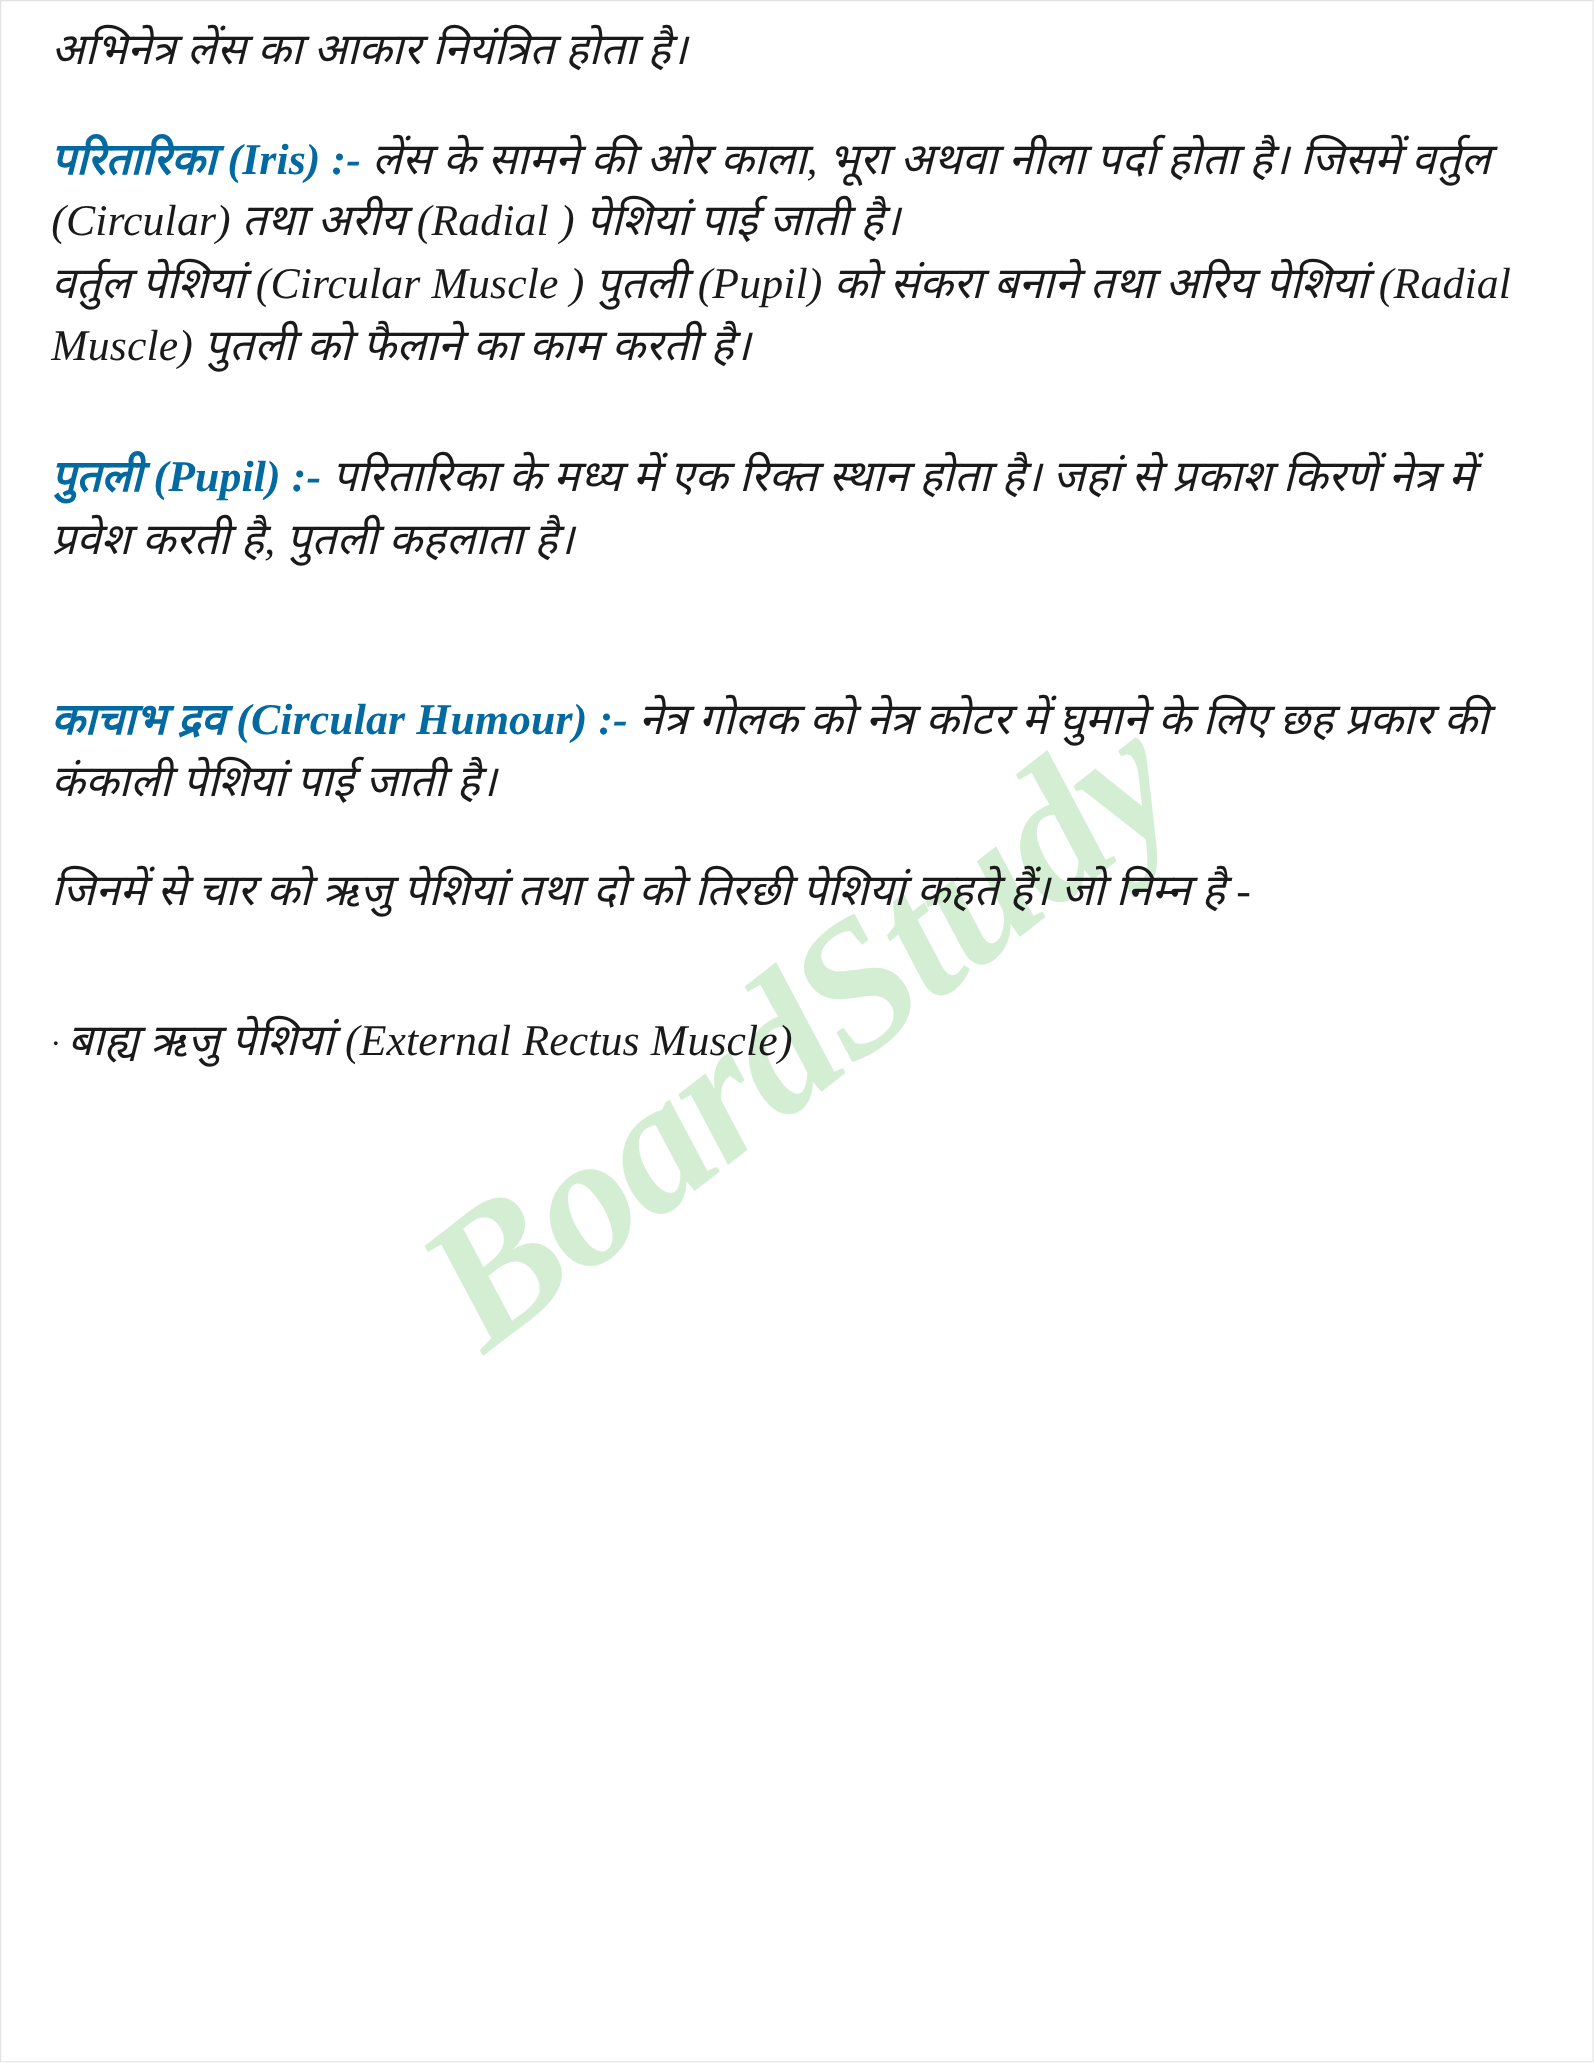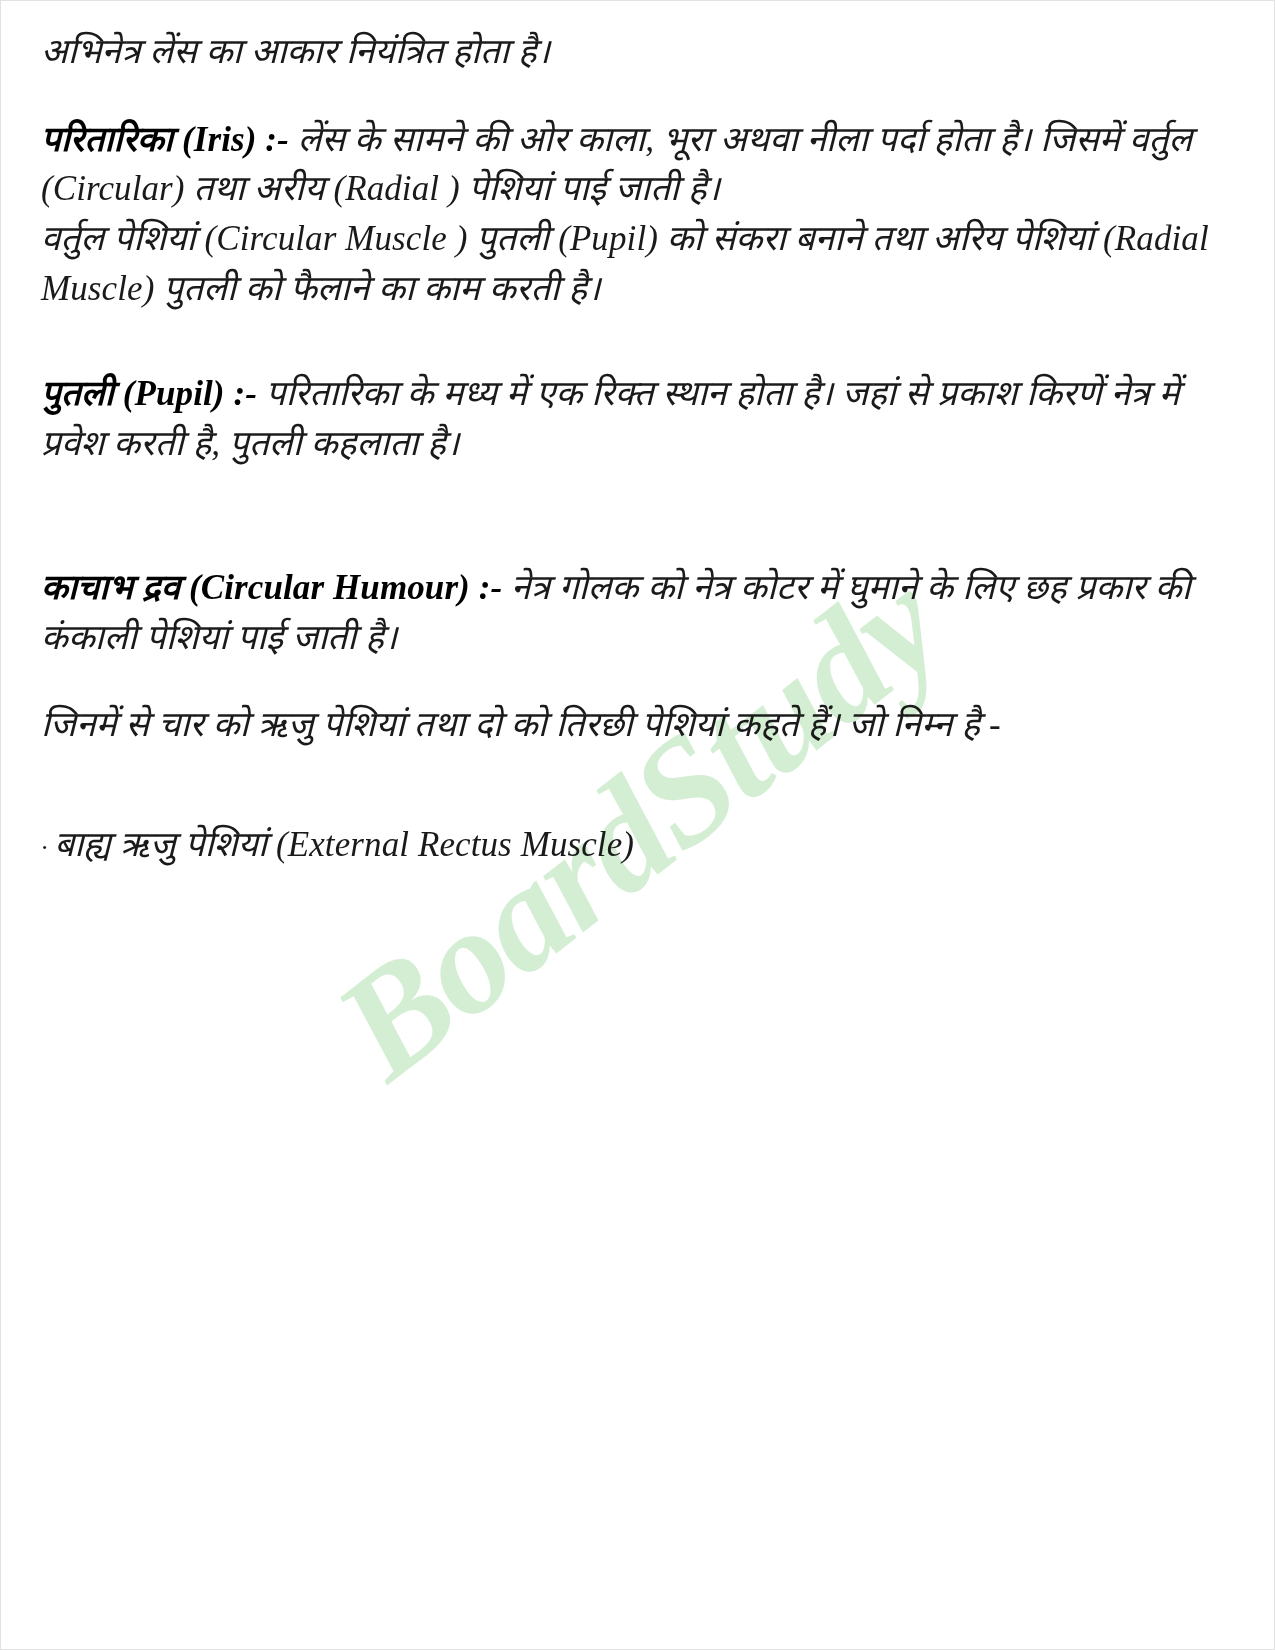--- a/index.html
+++ b/index.html
@@ -40,36 +40,36 @@
     white-space: nowrap;
     letter-spacing: -2px;
     pointer-events: none;
     user-select: none;
     z-index: 1;
   }
 
   .content {
     position: relative;
     z-index: 2;
-    padding: 26px 40px 0 40px;
+    padding: 14px 40px 0 40px;
     box-sizing: border-box;
   }
 
   p {
     margin: 0;
     font-size: 35px;
     line-height: 1.42;
     color: #1a1a1a;
     font-style: italic;
     font-family: "Liberation Serif", "DejaVu Serif", serif;
     letter-spacing: 0.1px;
   }
 
   .heading-red {
-    color: #000000;
+    color: #0369a1;
     font-weight: 700;
     font-style: italic;
   }
 
   .blk {
     margin-bottom: 0;
   }
   .gap-md { height: 38px; }
   .gap-lg { height: 56px; }
   .gap-xl { height: 70px; }

